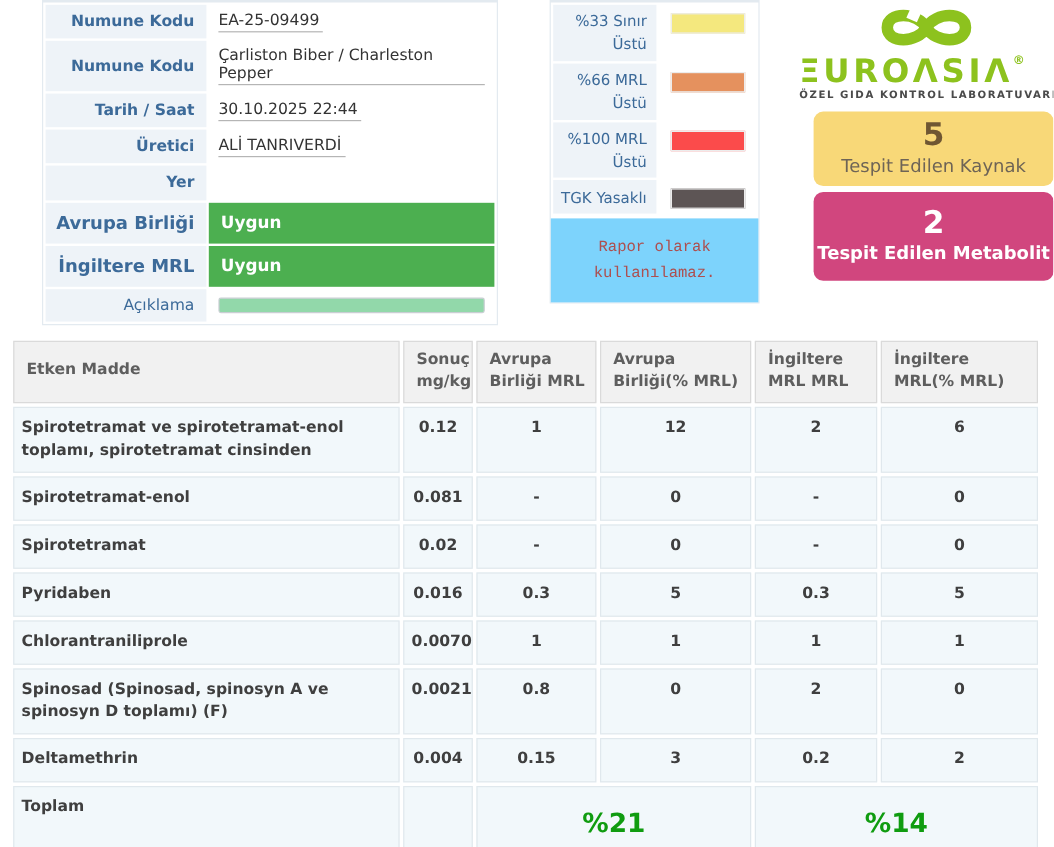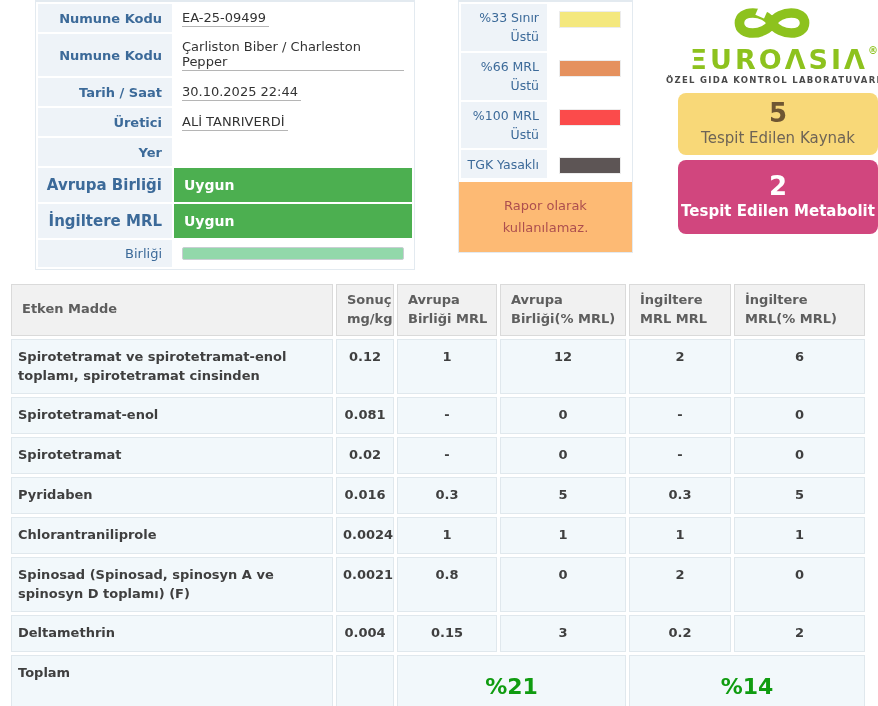--- a/index.html
+++ b/index.html
@@ -21,26 +21,26 @@
   .desc-bar { height:13px; width:100%; border:1px solid #c9ced3; border-radius:2px; margin:2px 0; }
 
   
   .legend-wrap { position:absolute; left:458px; top:0; width:175px; border:1px solid #e3eaf0; border-top-width:2px; background:#fff; }
   .legend-table { border-collapse:separate; border-spacing:2px; width:100%; table-layout:fixed; }
   td.l-label { width:86px; background:#eef3f8; color:#3c6a99; font-size:12.5px; text-align:right; padding:4px 8px 4px 2px; line-height:1.55; vertical-align:middle; }
   td.l-swatch { background:#fff; vertical-align:top; padding:7px 6px 4px 10px; }
   td.tall { height:46px; }
   td.short { height:26px; }
   .swatch { width:62px; height:17px; border:1px solid #ececec; }
-  .legend-note { margin-top:2px; background:#fdba74; color:#ad4f4f; font-size:13px; text-align:center; padding:13px 20px 12px; line-height:1.65; height:70px; }
+  .legend-note { margin-top:2px; background:#7dd3fc; color:#ad4f4f; font-size:13px; text-align:center; padding:13px 20px 12px; line-height:1.65; height:70px;font-family:Liberation Mono, monospace; }
 
   
   .brand-wrap { position:absolute; left:666px; top:0; width:212px; }
   .inf-row { display:flex; justify-content:center; height:46px; }
-  .wordmark { text-align:right; font-size:27px; font-weight:bold; letter-spacing:3px; line-height:1; white-space:nowrap; }
+  .wordmark { text-align:left; font-size:27px; font-weight:bold; letter-spacing:3px; line-height:1; white-space:nowrap; }
   .wordmark sup { font-size:10px; letter-spacing:0; vertical-align:top; }
   .brand-sub { text-align:center; font-size:8.5px; font-weight:bold; letter-spacing:1.3px; color:#4a4a4a; margin-top:2px; white-space:nowrap; }
   .stat-card { width:200px; margin-left:12px; border-radius:8px; display:flex; flex-direction:column; align-items:center; justify-content:center; }
   .card-src { height:62px; margin-top:8px; }
   .card-met { height:74px; margin-top:5px; }
   .card-num { font-size:26px; font-weight:bold; line-height:1.15; }
   .card-lbl { font-size:15px; line-height:1.3; }
   .card-met .card-lbl { font-weight:bold; }
 
   
@@ -87,21 +87,21 @@
       </tr>
       <tr>
         <td class="f-label big">Avrupa Birliği</td>
         <td class="f-status" style="background-color: rgb(76, 175, 80);">Uygun</td>
       </tr>
       <tr>
         <td class="f-label big">İngiltere MRL</td>
         <td class="f-status" style="background-color: rgb(76, 175, 80);">Uygun</td>
       </tr>
       <tr>
-        <td class="f-label plain">Birliği</td>
+        <td class="f-label plain">Açıklama</td>
         <td class="f-value">
               <div class="desc-bar" style="background-color: rgb(146, 216, 170);"></div>
             </td>
       </tr>
     </tbody>
       </table>
   </div>
 
   <div class="legend-wrap">
     <table class="legend-table">
@@ -202,21 +202,21 @@
       <tr class="h30">
         <td class="c-name">Pyridaben</td>
         <td class="c-sonuc">0.016</td>
         <td class="c-num">0.3</td>
         <td class="c-num">5</td>
         <td class="c-num">0.3</td>
         <td class="c-num">5</td>
       </tr>
       <tr class="h30">
         <td class="c-name">Chlorantraniliprole</td>
-        <td class="c-sonuc">0.0024</td>
+        <td class="c-sonuc">0.0070</td>
         <td class="c-num">1</td>
         <td class="c-num">1</td>
         <td class="c-num">1</td>
         <td class="c-num">1</td>
       </tr>
       <tr class="h44">
         <td class="c-name">Spinosad (Spinosad, spinosyn A ve spinosyn D toplamı) (F)</td>
         <td class="c-sonuc">0.0021</td>
         <td class="c-num">0.8</td>
         <td class="c-num">0</td>

